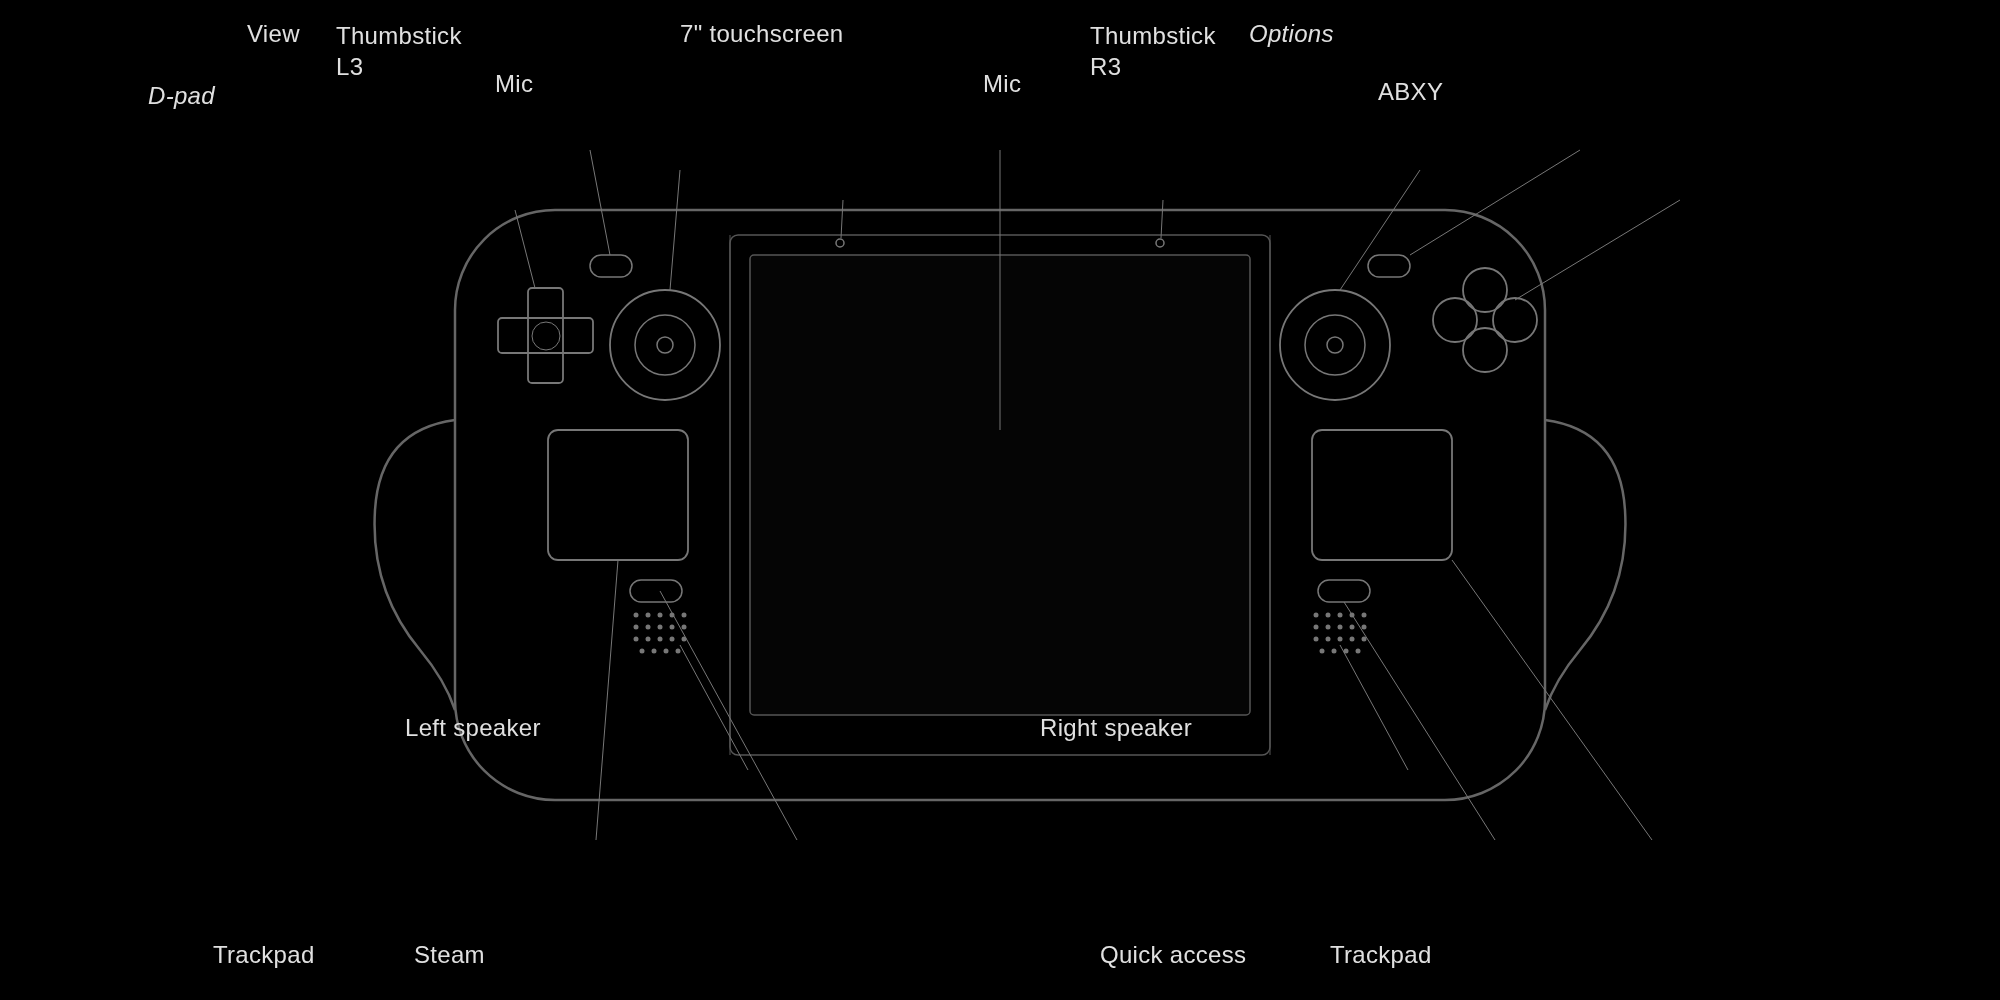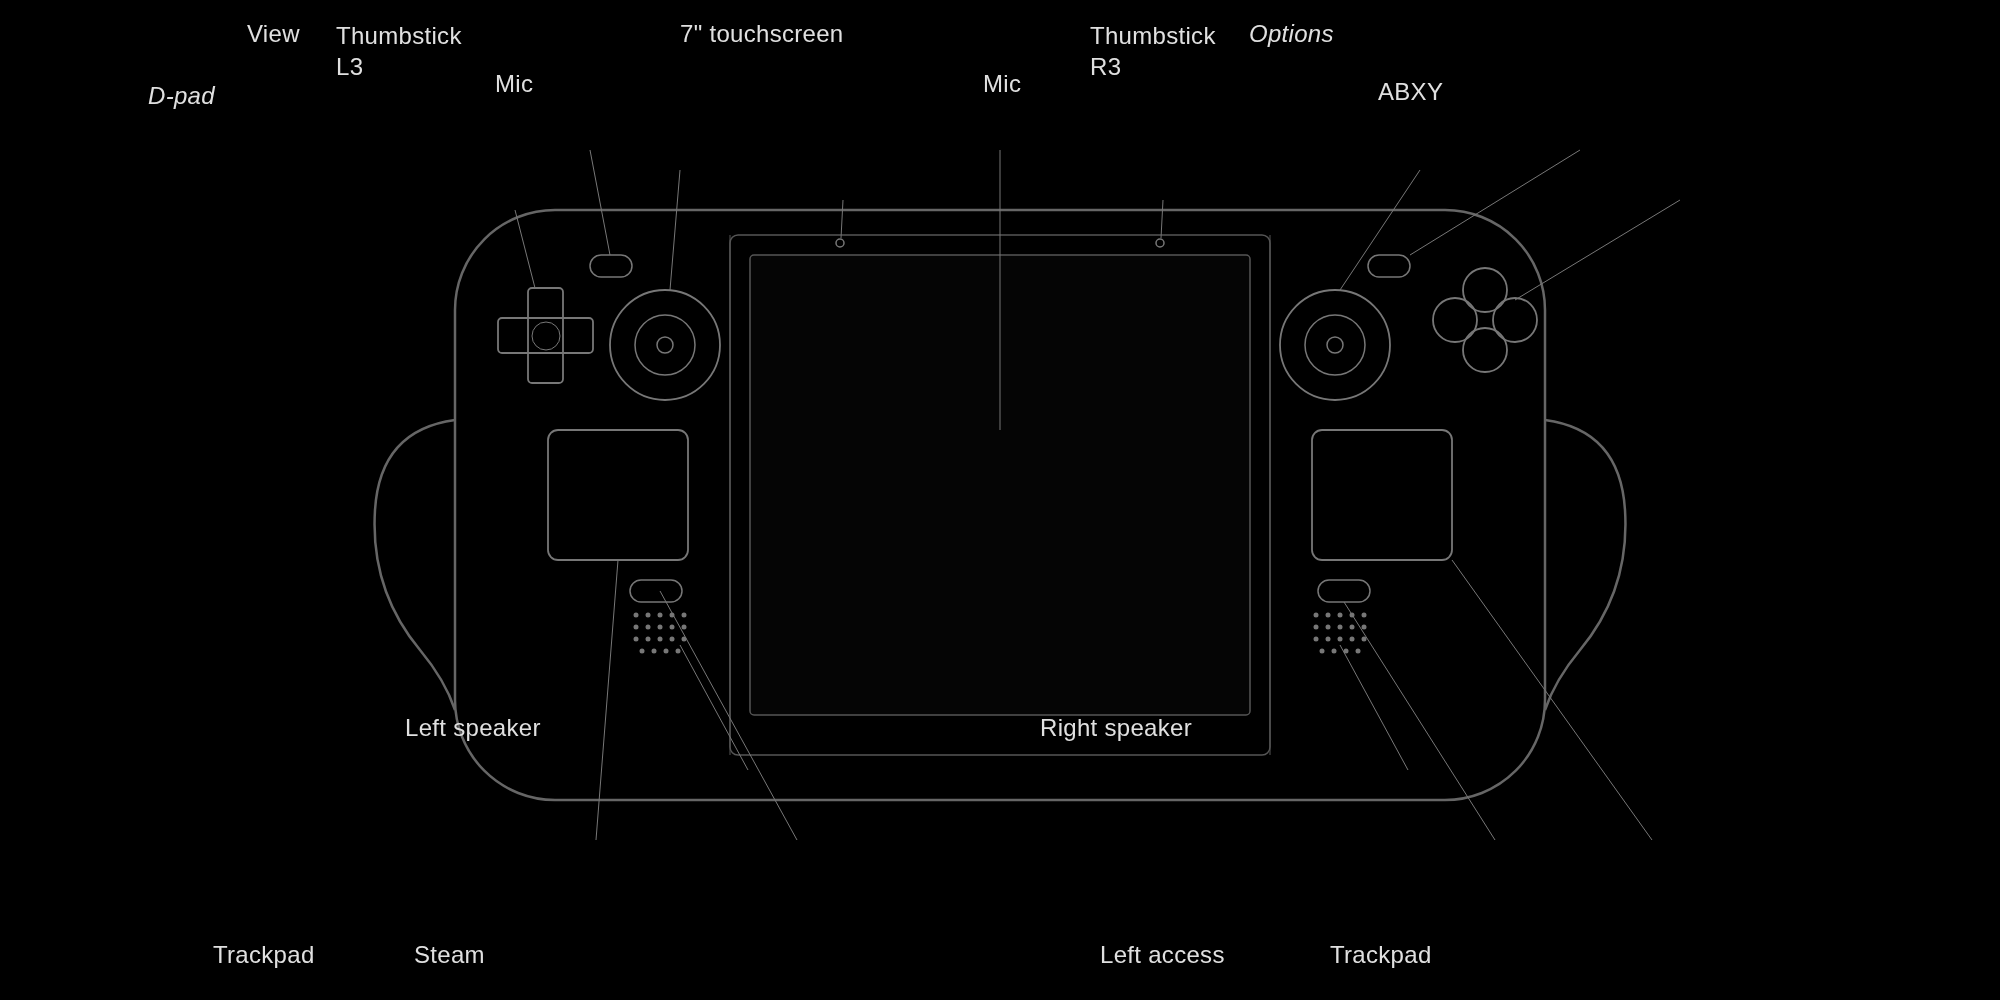--- a/index.html
+++ b/index.html
@@ -219,17 +219,17 @@
   <div class="label label-abxy">ABXY</div>
 
   <div class="label label-left-speaker">Left speaker</div>
 
   <div class="label label-steam">Steam</div>
 
   <div class="label label-trackpad-left">Trackpad</div>
 
   <div class="label label-right-speaker">Right speaker</div>
 
-  <div class="label label-quick-access">Left access</div>
+  <div class="label label-quick-access">Quick access</div>
 
   <div class="label label-trackpad-right">Trackpad</div>
 
 </div>
 
 </body></html>

